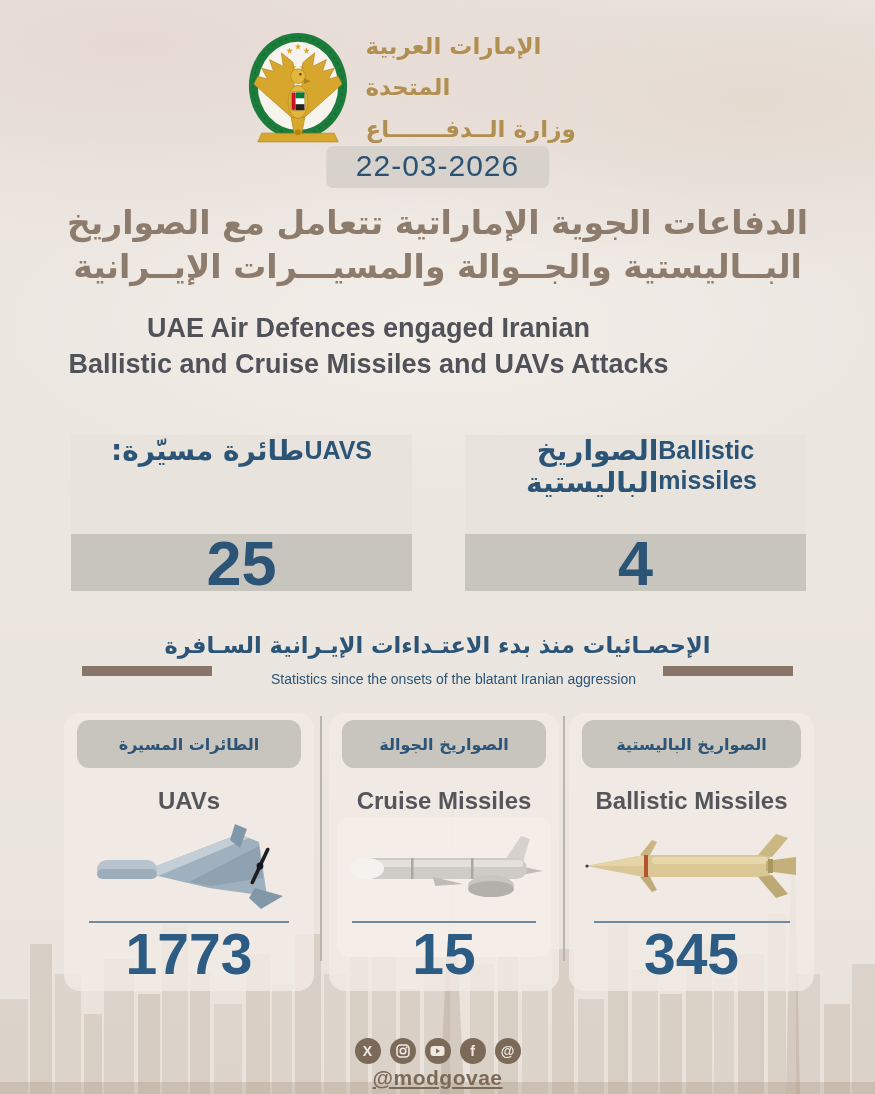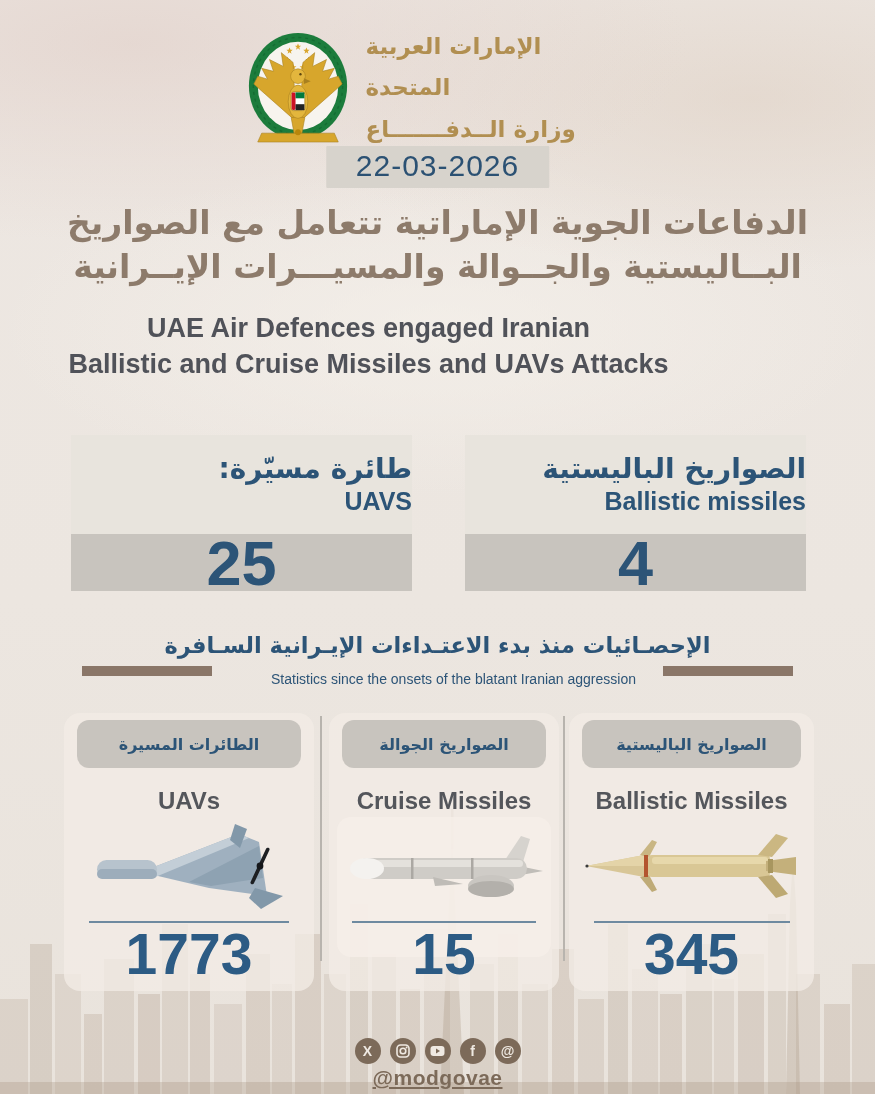--- a/index.html
+++ b/index.html
@@ -14,30 +14,30 @@
   }
   .ar{font-family:"DejaVu Sans",sans-serif;direction:rtl;}
   
   .header{position:absolute;top:26px;left:0;width:875px;display:flex;justify-content:center;align-items:center;gap:14px;}
   .hdr-en{width:262px;text-align:right;color:#b18f51;font-weight:bold;font-size:20.5px;line-height:1.55;letter-spacing:.2px;}
   .emblem{width:108px;height:122px;flex:0 0 auto;}
   .hdr-ar{width:266px;text-align:left;color:#b18f51;font-weight:bold;font-size:23px;line-height:1.8;}
   
   .date-badge{position:absolute;top:146px;left:50%;transform:translateX(-50%);
     background:#d7d3cc;color:#2b5173;font-size:30px;font-weight:500;letter-spacing:1px;
-    padding:3px 30px 5px;border-radius:1px;}
+    padding:3px 30px 5px;border-radius:7px;}
   
   .headline-ar{position:absolute;top:201px;left:0;width:875px;text-align:center;
     color:#8d7b6b;font-weight:bold;font-size:33px;line-height:1.34;}
   .headline-en{position:absolute;top:311px;left:0;width:737px;text-align:center;
     color:#505259;font-weight:bold;font-size:27px;line-height:1.32;}
   
   .stat-box{position:absolute;top:435px;width:341px;height:156px;}
   .stat-box.left{left:71px;} .stat-box.right{left:465px;}
-  .stat-top{height:99px;background:#e8e4dd;display:flex;flex-direction:column;justify-content:center;align-items:flex-end;}
+  .stat-top{height:99px;background:#e8e4dd;display:flex;flex-direction:row;justify-content:center;align-items:flex-start;}
   .stat-title-ar{color:#2c5477;font-weight:bold;font-size:28px;line-height:1.15;}
   .stat-title-en{color:#2c5477;font-weight:bold;font-size:25px;line-height:1.2;font-family:"Liberation Sans",sans-serif;}
   .stat-num{height:57px;background:#c8c4be;display:flex;justify-content:center;align-items:center;
     color:#2c5477;font-weight:bold;font-size:63px;}
   
   .div-ar{position:absolute;top:632px;left:0;width:875px;text-align:center;color:#2c5477;font-weight:bold;font-size:22.5px;}
   .div-en{position:absolute;top:671px;left:0;width:875px;text-align:center;color:#2c5477;font-weight:normal;font-size:14px;padding-left:16px;}
   .div-bar{position:absolute;top:666px;width:130px;height:10px;background:#8a7668;}
   .div-bar.left{left:82px;} .div-bar.right{left:663px;}
   

